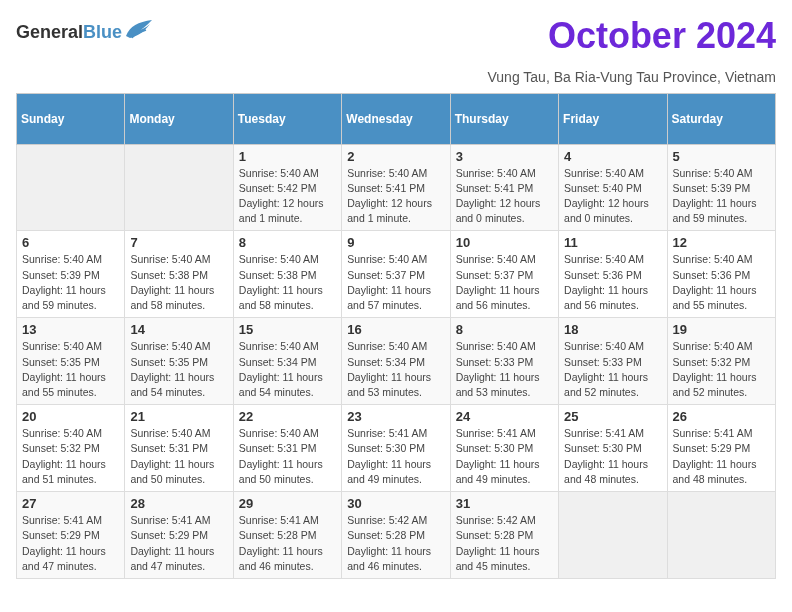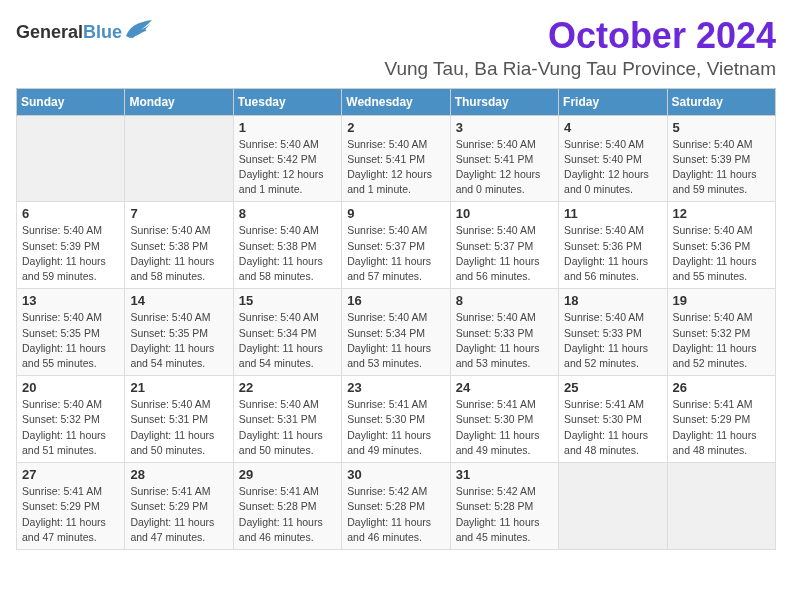--- a/index.html
+++ b/index.html
@@ -24,34 +24,34 @@
     .title-block {
       text-align: right;
     }
     .month-title {
       font-size: 36px;
       font-weight: bold;
       color: #6d28d9;
       line-height: 1.1;
     }
     .subtitle {
-      font-size: 19px;
+      font-size: 14px;
       color: #555;
-      margin-top: 2px;
+      margin-top: 13px;
     }
     .calendar {
       width: 100%;
       border-collapse: collapse;
       margin-top: 8px;
       font-size: 11px;
     }
     .calendar thead tr th {
       background-color: #4a90c4;
       color: #fff;
-      padding: 6px 4px;
+      padding: 18px 4px;
       text-align: left;
       font-size: 12px;
       font-weight: bold;
       border: 1px solid #ccc;
     }
     .calendar tbody tr td {
       vertical-align: top;
       padding: 4px 5px;
       border: 1px solid #ddd;
       width: 108px;

